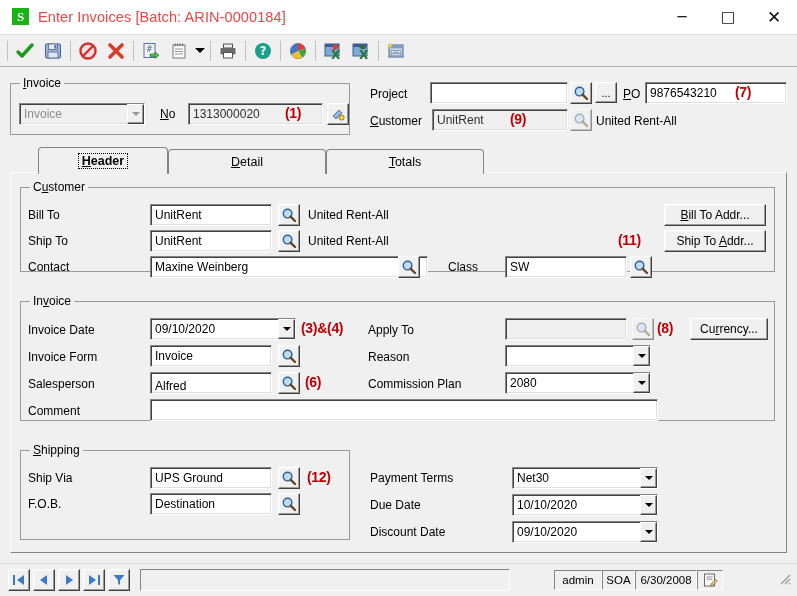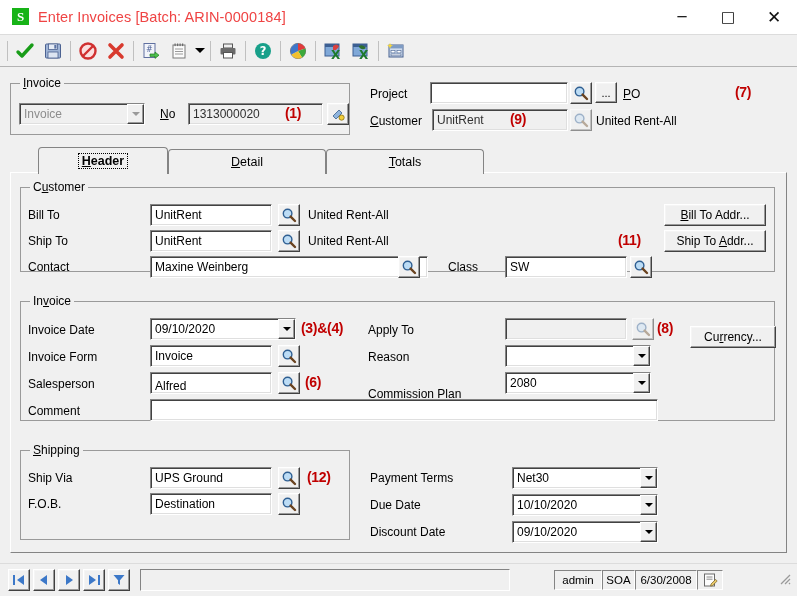--- a/index.html
+++ b/index.html
@@ -448,20 +448,23 @@
   <div class="finder" style="left:570px; top:15px;">
     <svg width="16" height="16" viewBox="0 0 16 16">
       <circle cx="6.6" cy="6.6" r="4.3" fill="#bcdcf5" stroke="#2f5f92" stroke-width="1.4"></circle>
       <line x1="9.6" y1="9.6" x2="14" y2="14" stroke="#6a4320" stroke-width="2.4" stroke-linecap="round"></line>
     </svg>
   </div>
   <div class="btn" style="left:595px; top:15px; width:22px; height:21px; font-size:11px;">
     <span>...</span>
   </div>
   <div class="lbl" style="left:623px; top:20px;"><u class="ak">P</u>O</div>
+  <div class="tf" style="left:645px; top:15px; width:142px; height:22px;">
+    <span>9876543210</span>
+  </div>
   <div class="anno" style="left:735px; top:17px;">(7)</div>
 
   <div class="lbl" style="left:370px; top:47px;"><u class="ak">C</u>ustomer</div>
   <div class="tf ro" style="left:432px; top:42px; width:136px; height:22px;">
     <span>UnitRent</span>
   </div>
   <div class="anno" style="left:510px; top:44px;">(9)</div>
   <div class="finder dim" style="left:570px; top:42px;">
     <svg width="16" height="16" viewBox="0 0 16 16">
       <circle cx="6.6" cy="6.6" r="4.3" fill="#cfe3f5" stroke="#5a7ea8" stroke-width="1.4"></circle>
@@ -558,21 +561,21 @@
   <div class="tf disabled" style="left:505px; top:251px; width:122px; height:22px;">
     <span></span>
   </div>
   <div class="finder dim" style="left:632px; top:251px;">
     <svg width="16" height="16" viewBox="0 0 16 16">
       <circle cx="6.6" cy="6.6" r="4.3" fill="#cfe3f5" stroke="#5a7ea8" stroke-width="1.4"></circle>
       <line x1="9.6" y1="9.6" x2="14" y2="14" stroke="#8a7054" stroke-width="2.4" stroke-linecap="round"></line>
     </svg>
   </div>
   <div class="anno" style="left:657px; top:253px;">(8)</div>
-  <div class="btn" style="left:690px; top:251px; width:86px; height:22px;margin-top:8px;">
+  <div class="btn" style="left:690px; top:251px; width:78px; height:22px;">
     <span>Cu<u class="ak">r</u>rency...</span>
   </div>
 
   <div class="lbl" style="left:28px; top:283px;">Invoice Form</div>
   <div class="tf" style="left:150px; top:278px; width:122px; height:22px;">
     <span>Invoice</span>
   </div>
   <div class="finder" style="left:278px; top:278px;">
     <svg width="16" height="16" viewBox="0 0 16 16">
       <circle cx="6.6" cy="6.6" r="4.3" fill="#bcdcf5" stroke="#2f5f92" stroke-width="1.4"></circle>
@@ -591,21 +594,21 @@
   <div class="tf" style="left:150px; top:305px; width:122px; height:22px;align-items:flex-end;">
     <span>Alfred</span>
   </div>
   <div class="finder" style="left:278px; top:305px;">
     <svg width="16" height="16" viewBox="0 0 16 16">
       <circle cx="6.6" cy="6.6" r="4.3" fill="#bcdcf5" stroke="#2f5f92" stroke-width="1.4"></circle>
       <line x1="9.6" y1="9.6" x2="14" y2="14" stroke="#6a4320" stroke-width="2.4" stroke-linecap="round"></line>
     </svg>
   </div>
   <div class="anno" style="left:305px; top:307px;">(6)</div>
-  <div class="lbl" style="left:368px; top:320px;">Commission Plan</div>
+  <div class="lbl" style="left:368px; top:310px;">Commission Plan</div>
   <div class="cb" style="left:505px; top:305px; width:146px; height:22px;">
     <span class="cbtext">2080</span>
     <span class="cbbtn">
         <span class="arrow-dn"></span>
       </span>
   </div>
 
   <div class="lbl" style="left:28px; top:337px;">Comment</div>
   <div class="tf" style="left:150px; top:332px; width:508px; height:22px;">
     <span></span>

